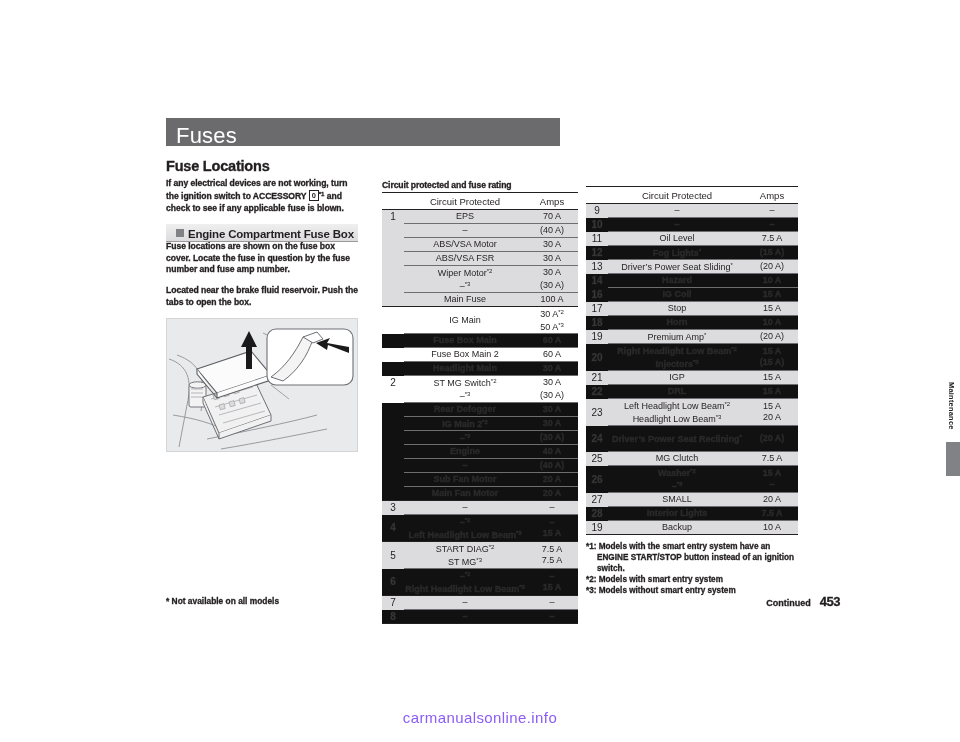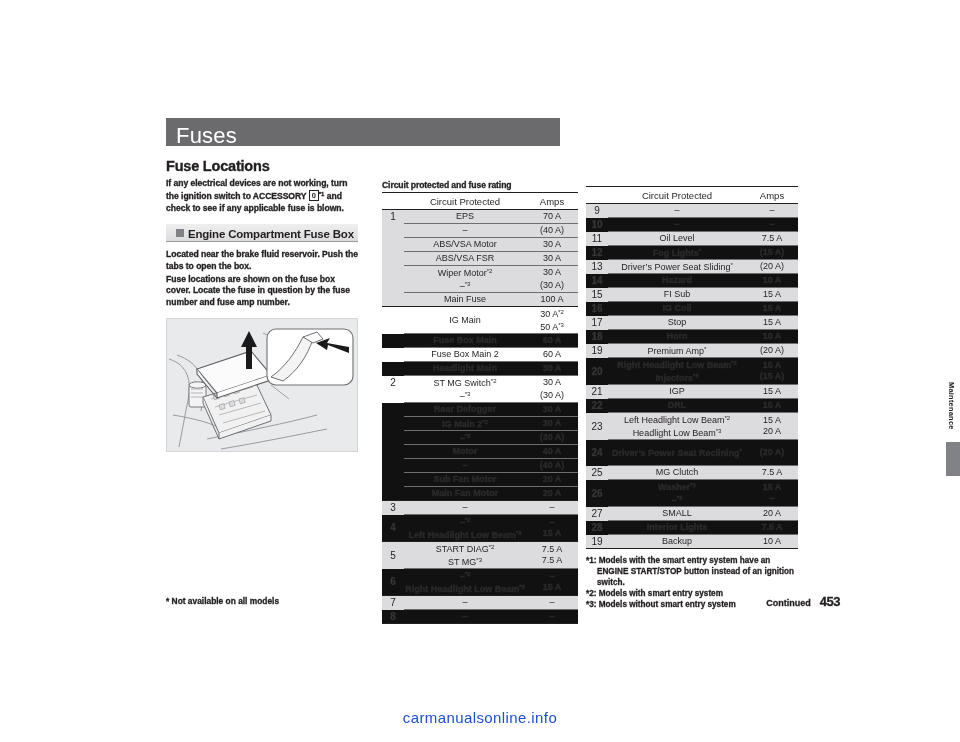--- a/index.html
+++ b/index.html
@@ -230,21 +230,21 @@
   }
 
   
   #watermark {
     position: absolute;
     left: 0;
     right: 0;
     bottom: 16px;
     text-align: center;
     font-size: 15px;
-    color: #1d4ed8;
+    color: #8b5cf6;
     letter-spacing: .4px;
   }
 </style>
 </head>
 <body>
 
 <div id="page">
 
   <div id="title-bar">
     <span class="txt">Fuses</span>
@@ -253,22 +253,22 @@
   <div id="left-col">
 
     <div class="h2">Fuse Locations</div>
 
     <p class="body-p"><span>If any electrical devices are not working, turn the ignition switch to ACCESSORY </span><span class="inline-key">0</span><span class="sup">*1</span><span> and check to see if any applicable fuse is blown.</span></p>
 
     <div class="subhead-bar">
       <span class="sq"></span><span class="lbl">Engine Compartment Fuse Box</span>
     </div>
 
+    <p class="body-p" style="margin-top:-8px;">Fuse locations are shown on the fuse box cover. Locate the fuse in question by the fuse number and fuse amp number.</p>
     <p class="body-p">Located near the brake fluid reservoir. Push the tabs to open the box.</p>
-    <p class="body-p" style="margin-top:-8px;">Fuse locations are shown on the fuse box cover. Locate the fuse in question by the fuse number and fuse amp number.</p>
 
     <div id="illus">
       <svg width="190" height="132" viewBox="0 0 190 132">
         <rect x="0" y="0" width="190" height="132" fill="#e9eaec"></rect>
 
         <g stroke="#9a9ba0" fill="none" stroke-width="1">
           <path d="M2 40 C 20 46, 26 60, 20 86 L 12 128"></path>
           <path d="M10 36 C 32 44, 40 58, 34 92"></path>
           <path d="M150 96 C 120 104, 80 112, 40 120"></path>
           <path d="M160 110 C 130 116, 90 124, 54 130"></path>
@@ -417,21 +417,21 @@
             <td class="sep-top">IG Main 2<span class="sup">*2</span></td>
             <td class="sep-top">30 A</td>
           </tr>
           <tr class="redact plain">
             <td class="num"></td>
             <td class="sep-top">–<span class="sup">*3</span></td>
             <td class="sep-top">(30 A)</td>
           </tr>
           <tr class="redact plain">
             <td class="num"></td>
-            <td class="sep-top">Motor</td>
+            <td class="sep-top">Engine</td>
             <td class="sep-top">40 A</td>
           </tr>
           <tr class="redact plain">
             <td class="num"></td>
             <td class="sep-top">–</td>
             <td class="sep-top">(40 A)</td>
           </tr>
           <tr class="redact plain">
             <td class="num"></td>
             <td class="sep-top">Sub Fan Motor</td>
@@ -514,25 +514,20 @@
           <tr class="shade">
             <td class="num">13</td>
             <td class="sep-top">Driver’s Power Seat Sliding<span class="sup">*</span></td>
             <td class="sep-top">(20 A)</td>
           </tr>
           <tr class="redact plain">
             <td class="num">14</td>
             <td class="sep-top">Hazard</td>
             <td class="sep-top">10 A</td>
           </tr>
-          <tr class="shade">
-            <td class="num">15</td>
-            <td class="sep-top">FI Sub</td>
-            <td class="sep-top">15 A</td>
-          </tr>
           <tr class="redact plain">
             <td class="num">16</td>
             <td class="sep-top">IG Coil</td>
             <td class="sep-top">15 A</td>
           </tr>
           <tr class="shade">
             <td class="num">17</td>
             <td class="sep-top">Stop</td>
             <td class="sep-top">15 A</td>
           </tr>

